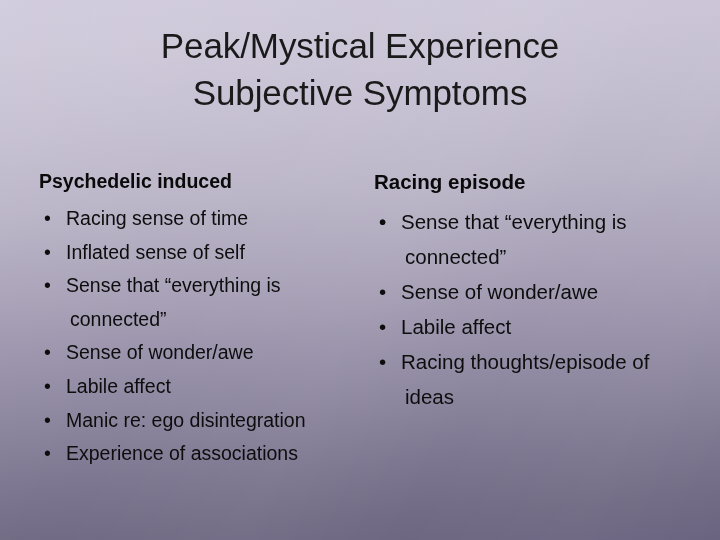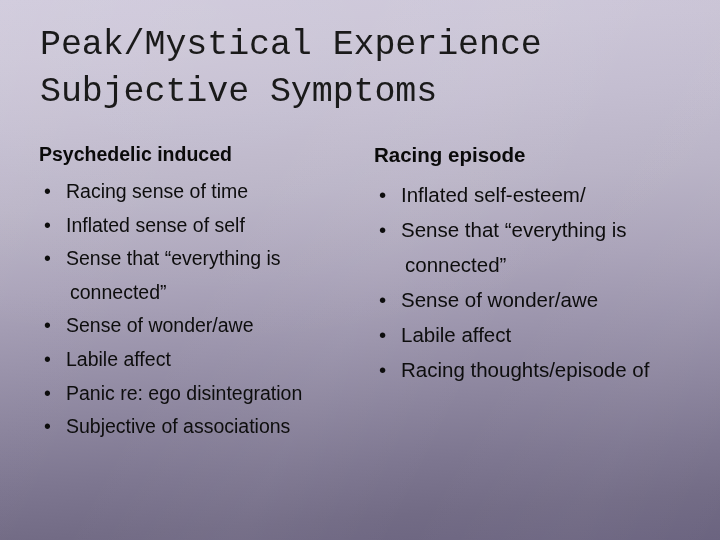--- a/index.html
+++ b/index.html
@@ -51,33 +51,33 @@
         rgba(255,255,255,0.03) 38%,
         rgba(255,255,255,0.00) 66%);
     pointer-events: none;
   }
 
   #title {
     position: absolute;
     left: 40px;
     top: 22px;
     width: 640px;
-    text-align: left;
+    text-align: center;
     color: #1a1a1a;
     font-size: 35px;
     line-height: 47px;
     font-weight: 400;
     letter-spacing: -0.1px;
     white-space: pre-line;
-    font-family: Liberation Mono, monospace;
   }
 
   .column {
     position: absolute;
     color: #0d0d0d;
+    margin-top: 27px;
   }
   #col-left  { left: 39px;  top: 142px; width: 320px; }
   #col-right { left: 374px; top: 142px; width: 325px; }
 
   .col-header {
     font-weight: bold;
     color: #0a0a0a;
   }
   #col-left  .col-header { font-size: 19.5px; line-height: 24px; margin-bottom: 9px; }
   #col-right .col-header { font-size: 20.5px; line-height: 25px; margin-bottom: 10px; }
@@ -152,36 +152,35 @@
       <li>
         <span class="dot">•</span>
         <span class="txt">Sense of wonder/awe</span>
       </li>
       <li>
         <span class="dot">•</span>
         <span class="txt">Labile affect</span>
       </li>
       <li>
         <span class="dot">•</span>
-        <span class="txt">Panic re: ego disintegration</span>
-      </li>
-      <li>
-        <span class="dot">•</span>
-        <span class="txt">Subjective of associations</span>
+        <span class="txt">Manic re: ego disintegration</span>
+      </li>
+      <li>
+        <span class="dot">•</span>
+        <span class="txt">Experience of associations</span>
       </li>
     </ul>
   </div>
 
   <div class="column" id="col-right">
     <div class="col-header">Racing episode</div>
     <ul class="bullets">
       <li>
         <span class="dot">•</span>
         <span class="txt">
-          <span>Inflated self-esteem/</span>
         </span>
       </li>
       <li>
         <span class="dot">•</span>
         <span class="txt">
           <span>Sense that “everything is</span>
           <span class="cont">connected”</span>
         </span>
       </li>
       <li>
@@ -189,18 +188,19 @@
         <span class="txt">Sense of wonder/awe</span>
       </li>
       <li>
         <span class="dot">•</span>
         <span class="txt">Labile affect</span>
       </li>
       <li>
         <span class="dot">•</span>
         <span class="txt">
           <span>Racing thoughts/episode of</span>
+          <span class="cont">ideas</span>
         </span>
       </li>
     </ul>
   </div>
 
 </div>
 
 </body></html>

